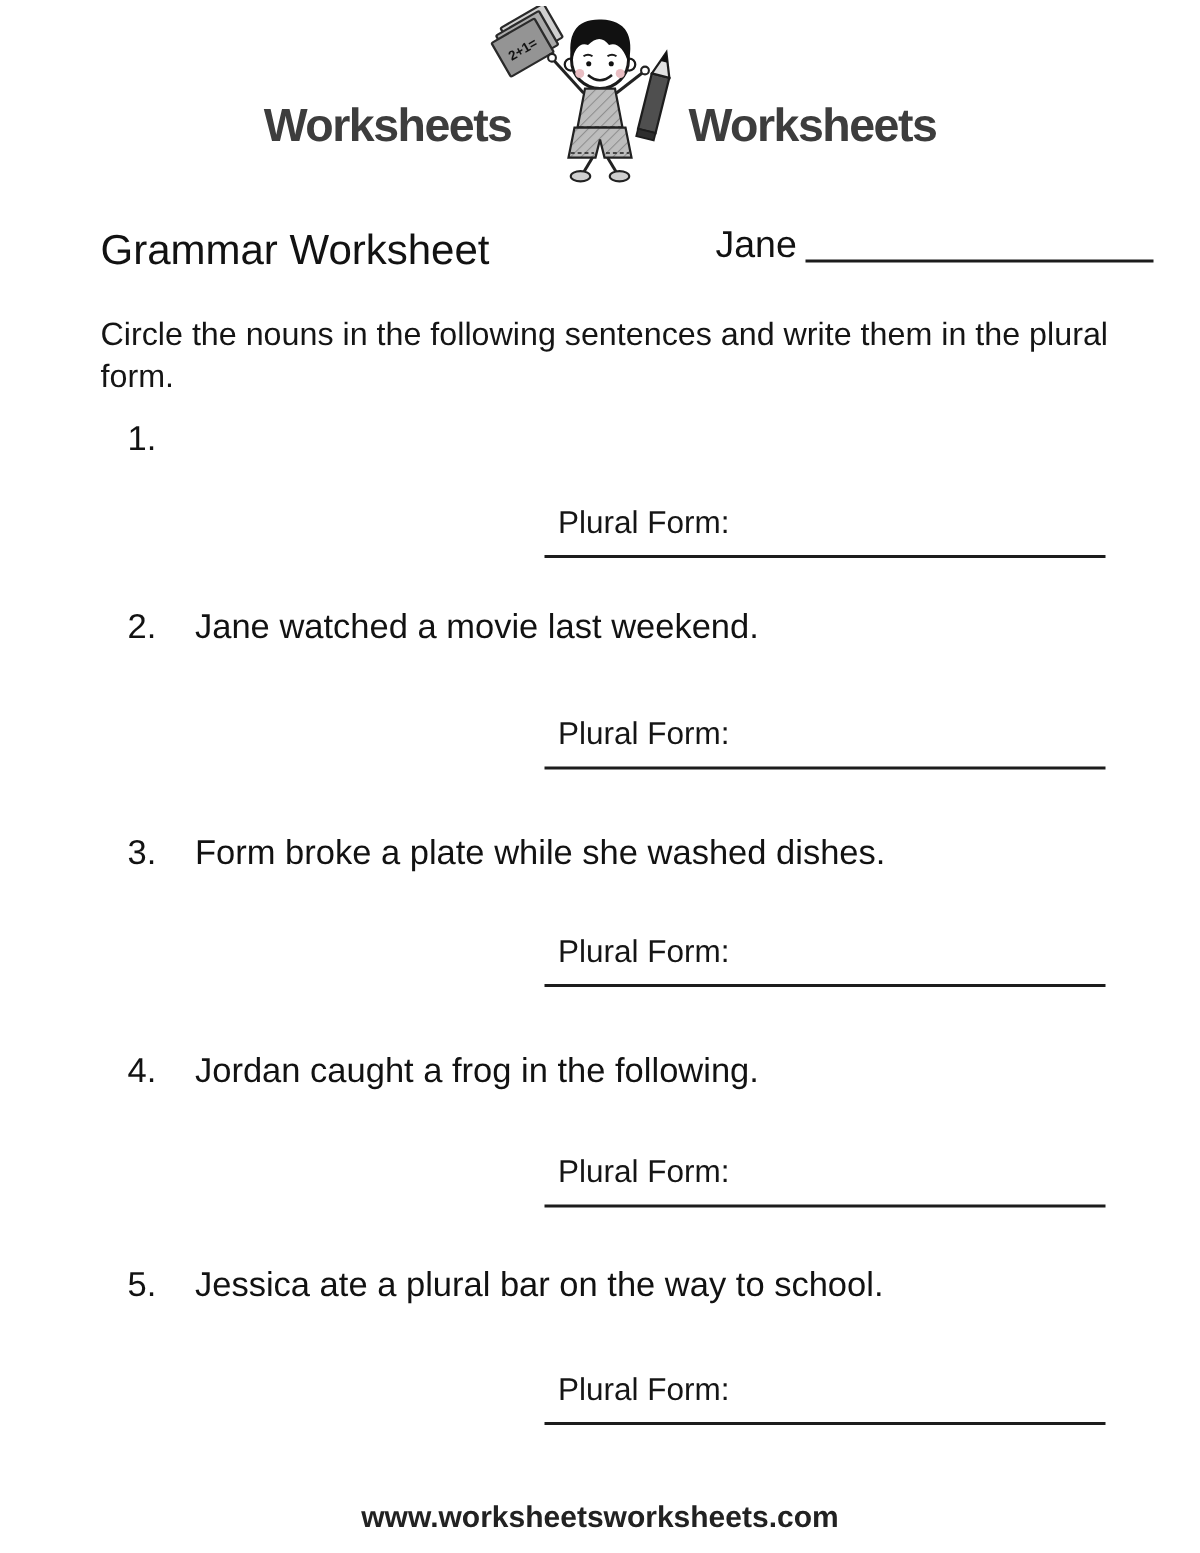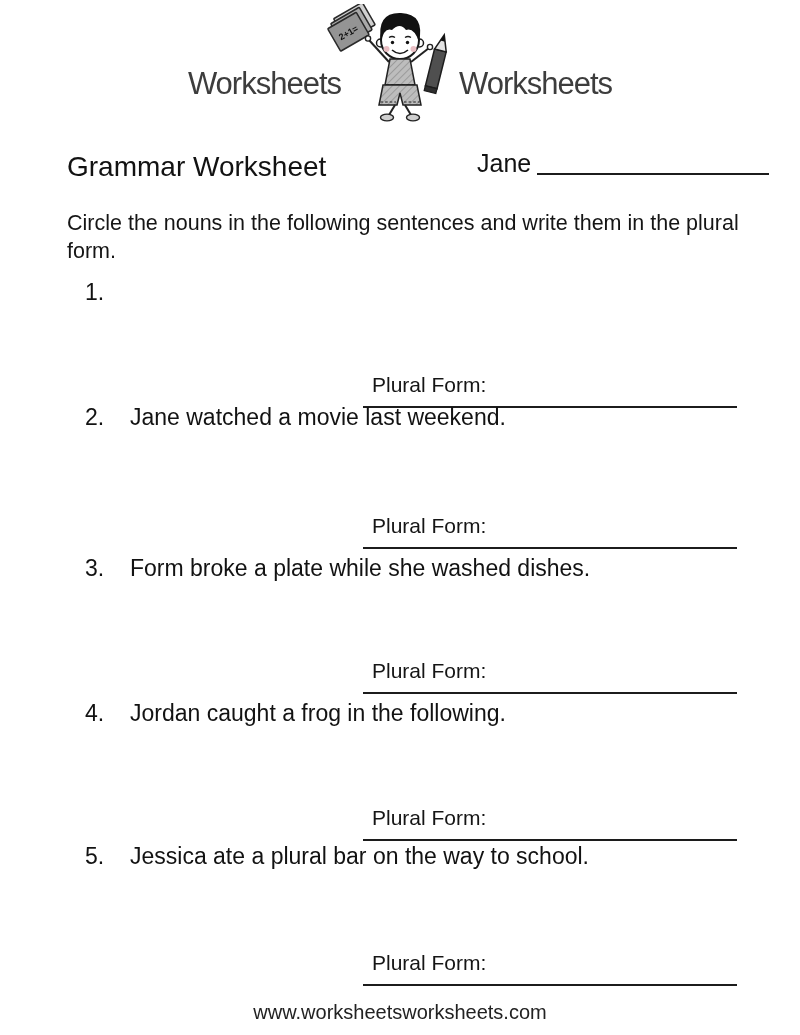--- a/index.html
+++ b/index.html
@@ -16,21 +16,21 @@
   .logo-row {
     position: absolute;
     top: 4px; left: 0; right: 0;
     display: flex;
     justify-content: center;
     align-items: flex-start;
   }
   .wordmark {
     margin-top: 62px;
     font-size: 31px;
-    font-weight: normal;
+    font-weight: bold;
     letter-spacing: -1px;
     color: #3d3d3d;
     white-space: nowrap;
   }
   .mascot-svg { margin: 0 -16px; flex: 0 0 auto; }
 
   
   .page-title {
     position: absolute;
     left: 67px; top: 151px;
@@ -79,37 +79,37 @@
   .plural {
     position: absolute;
     left: 363px;
     width: 374px;
   }
   .plural .plabel {
     padding-left: 9px;
     font-size: 21px;
     line-height: 26px;
     color: #151515;
-    margin-top: 36px;
   }
   .plural .answer-line {
     margin-top: 8px;
     height: 0;
     border-bottom: 2.5px solid #1c1c1c;
   }
   .p1 { top: 336px; } .p2 { top: 477px; } .p3 { top: 622px; }
   .p4 { top: 769px; } .p5 { top: 914px; }
 
   
   .footer {
     position: absolute;
     left: 0; right: 0; top: 1001px;
     text-align: center;
     font-size: 20px;
     color: #222222;
+    font-weight: bold;
   }
 </style>
 </head>
 <body>
 
 <div class="page">
 
   <div class="logo-row">
     <div class="wordmark">Worksheets</div>
 

